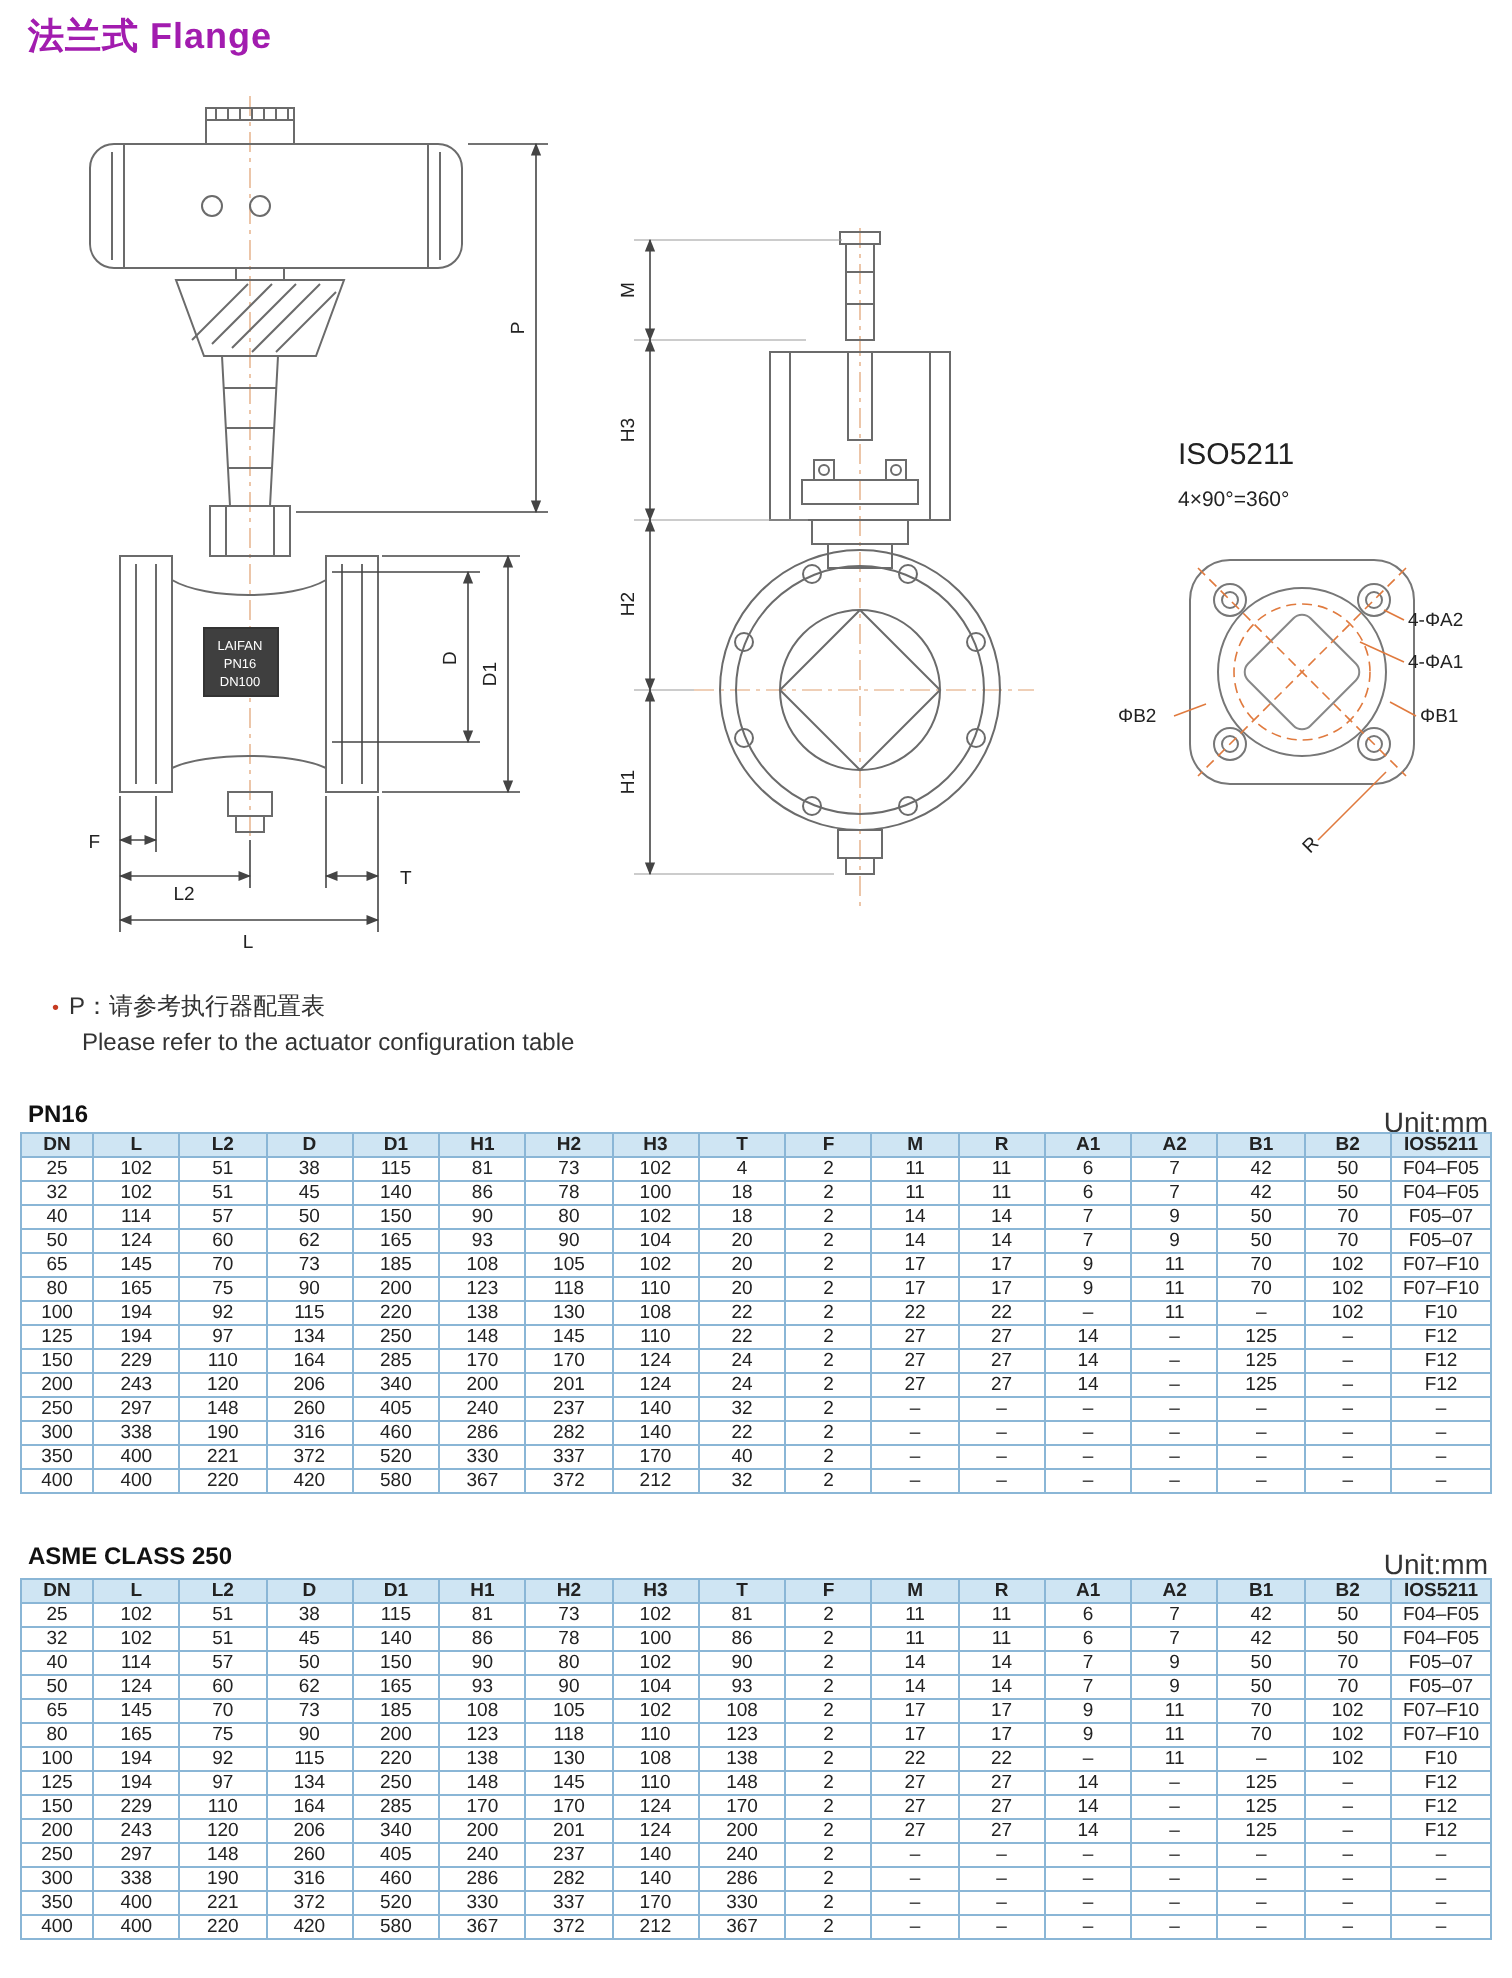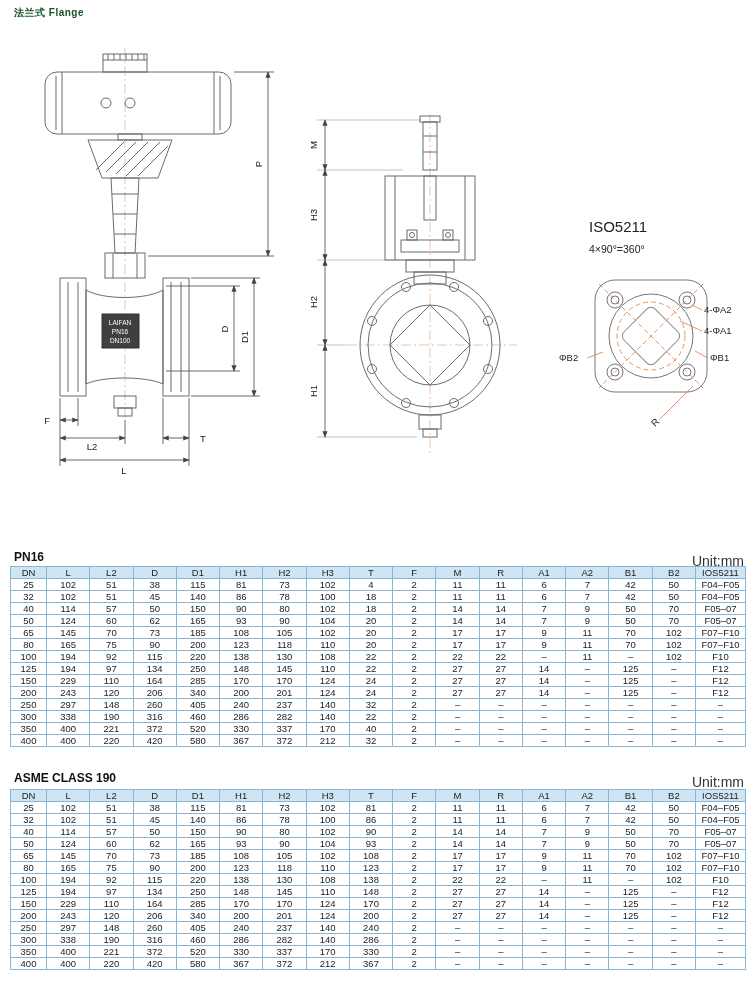--- a/index.html
+++ b/index.html
@@ -1,27 +1,27 @@
 <!DOCTYPE html>
 <html><head>
 <meta charset="utf-8">
 <style>
   * { margin:0; padding:0; box-sizing:border-box; }
   html,body { background:#ffffff; font-family:"Liberation Sans", sans-serif; }
   .page { position:relative; width:756px; height:989px; background:#fff; overflow:hidden; }
-  .title { position:absolute; left:14px; top:6px; font-size:10px; font-weight:bold; color:#14532d; letter-spacing:0.5px; }
+  .title { position:absolute; left:14px; top:6px; font-size:18px; font-weight:bold; color:#a21caf; letter-spacing:0.5px; }
   .dw { position:absolute; }
   svg text { font-family:"Liberation Sans", sans-serif; }
   .note { position:absolute; left:26px; top:495px; font-size:12px; color:#333; line-height:17px; }
   .note .b { color:#c63b22; margin-right:5px; font-size:10px; }
   .note .l2 { margin-left:15px; }
   .sec-label { position:absolute; left:14px; font-size:12px; font-weight:bold; color:#111; }
   .unit { position:absolute; right:12px; font-size:14px; color:#333; }
   table.spec { position:absolute; left:10px; width:736px; border-collapse:collapse; table-layout:fixed; font-size:9.5px; }
-  .spec th { background:#cfe5f3; color:#16344f; font-weight:normal;margin-top:45px; }
+  .spec th { background:#cfe5f3; color:#16344f; font-weight:bold;margin-top:45px; }
   .spec th, .spec td { border:1px solid #8ab6d6; text-align:center; height:12px; line-height:11px; padding:0; color:#222; overflow:hidden; white-space:nowrap; }
   col.dn { width:36px; }
   col.iso { width:50px; }
 </style>
 </head>
 <body>
 
 <div class="page">
 
   <div class="title">法兰式 Flange</div>
@@ -221,20 +221,24 @@
     </g>
     <g font-size="9.5" fill="#222">
       <text x="159" y="101">4-ΦA2</text>
       <text x="159" y="122">4-ΦA1</text>
       <text x="165" y="149">ΦB1</text>
       <text x="14" y="149">ΦB2</text>
       <text transform="rotate(-45 110 215)" x="110" y="215">R</text>
     </g>
   </svg>
 
+  <div class="note">
+    <div><span class="b">•</span><span>P：请参考执行器配置表</span></div>
+    <div class="l2">Please refer to the actuator configuration table</div>
+  </div>
 
   <div class="sec-label" style="top:550px">PN16</div>
   <div class="unit" style="top:553px">Unit:mm</div>
   <table class="spec" style="top:566px">
     <colgroup>
       <col class="dn">
         <col>
         <col>
         <col>
         <col>
@@ -535,21 +539,21 @@
           <td>–</td>
           <td>–</td>
           <td>–</td>
           <td>–</td>
           <td>–</td>
           <td>–</td>
         </tr>
       </tbody>
     </table>
 
-  <div class="sec-label" style="top:771px">ASME CLASS 190</div>
+  <div class="sec-label" style="top:771px">ASME CLASS 250</div>
   <div class="unit" style="top:774px">Unit:mm</div>
   <table class="spec" style="top:789px">
     <colgroup>
       <col class="dn">
         <col>
         <col>
         <col>
         <col>
         <col>
         <col>

